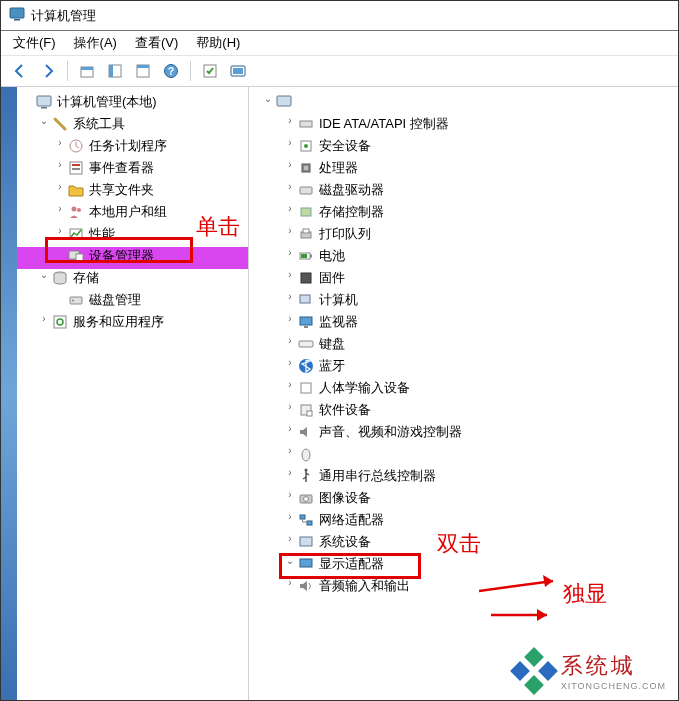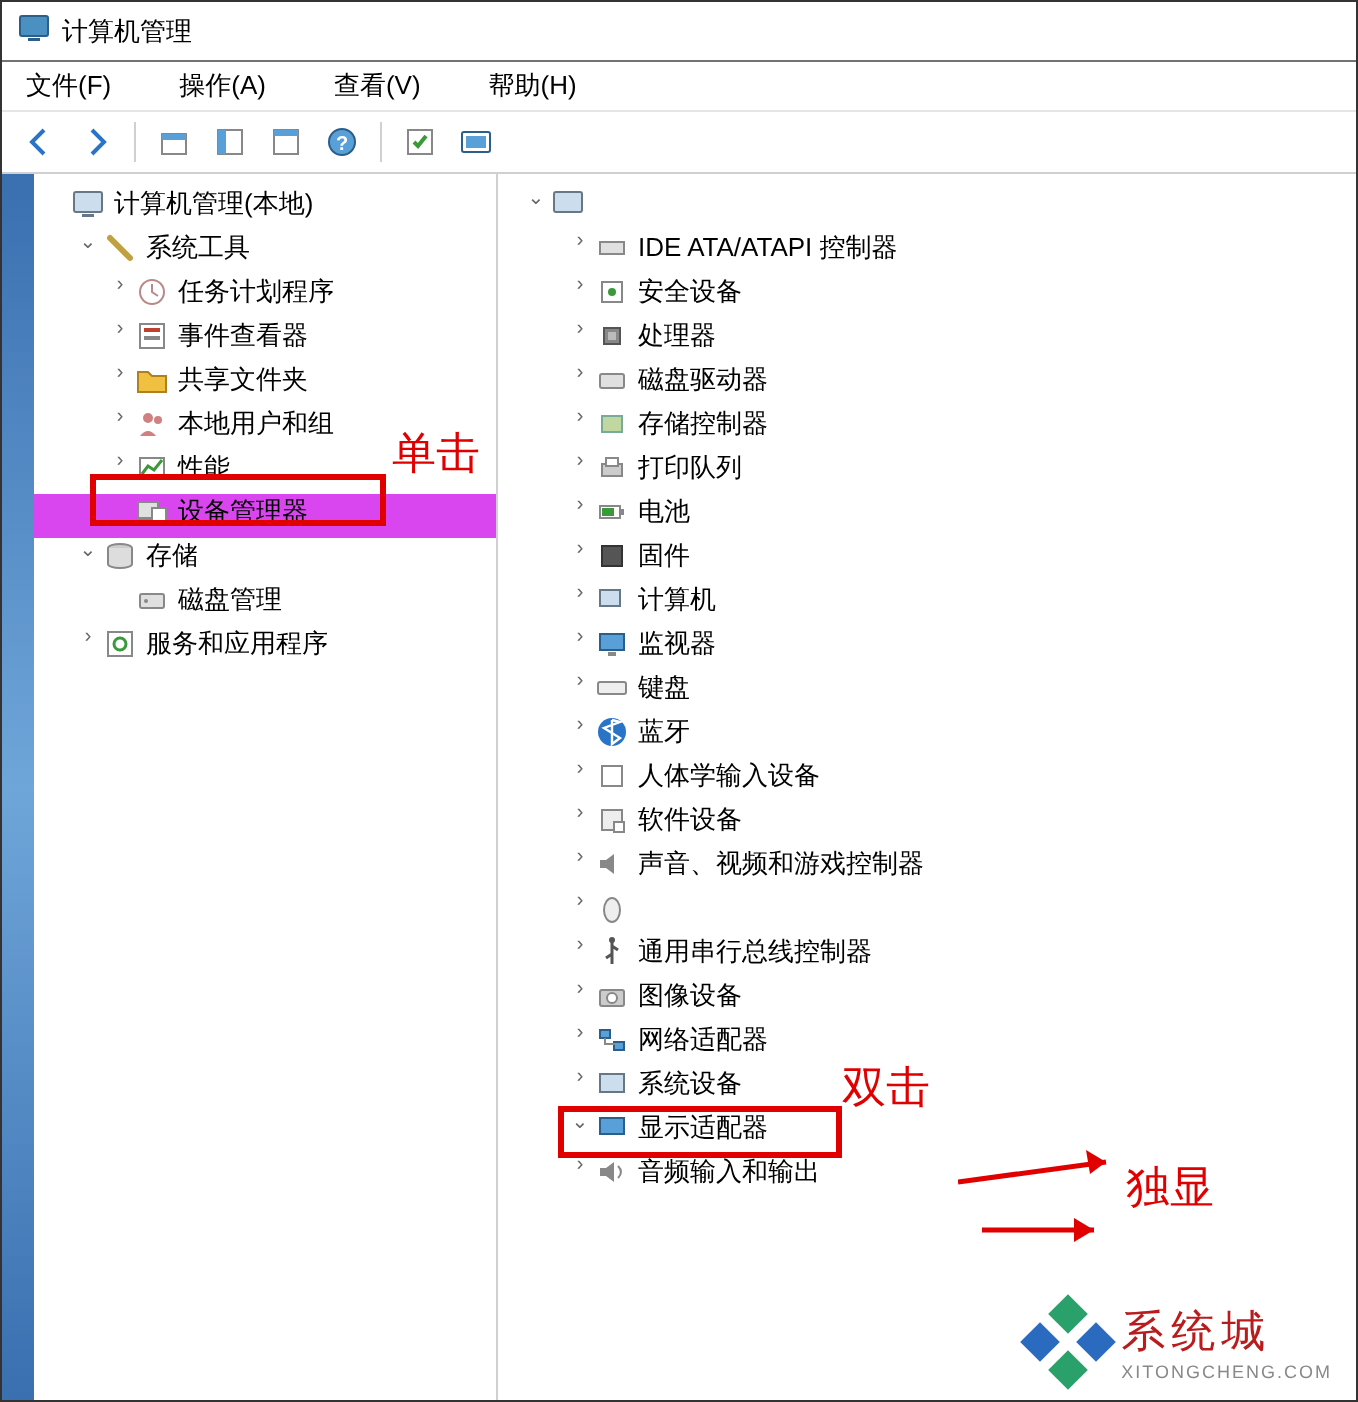--- a/index.html
+++ b/index.html
@@ -22,21 +22,21 @@
     padding: 0 8px;
     gap: 6px;
     font-size: 13px;
   }
   .titlebar svg { flex: none; }
   .menubar {
     height: 24px;
     display: flex;
     align-items: center;
     padding: 0 4px;
-    gap: 18px;
+    gap: 2px;
     font-size: 13px;
   }
   .menubar .menu-item {
     padding: 2px 8px;
     cursor: pointer;
   }
   .toolbar {
     height: 32px;
     border-top: 1px solid #e5e5e5;
     border-bottom: 1px solid #d0d0d0;
@@ -638,21 +638,21 @@
                   </svg>
                 </span>
             <span class="lbl">音频输入和输出</span>
           </div>
             </li>
         </ul>
       </li>
     </ul>
 
     <div class="highlight-red" style="left:30px; top:466px; width:142px; height:26px;"></div>
-    <div class="anno-text" style="left:172px; top:442px;">双击</div>
+    <div class="anno-text" style="left:188px; top:442px;">双击</div>
 
     <svg class="arrow-right" style="left:230px; top:486px;" width="90" height="30">
       <line x1="0" y1="18" x2="74" y2="8" stroke="#e00000" stroke-width="2.5"></line>
       <polygon points="74,8 64,2 66,14" fill="#e00000"></polygon>
     </svg>
     <div class="anno-text" style="left:314px; top:476px;margin-top:16px;">独显</div>
 
     <svg class="arrow-right" style="left:242px; top:520px;" width="70" height="16">
       <line x1="0" y1="8" x2="56" y2="8" stroke="#e00000" stroke-width="2.5"></line>
       <polygon points="56,8 46,2 46,14" fill="#e00000"></polygon>

